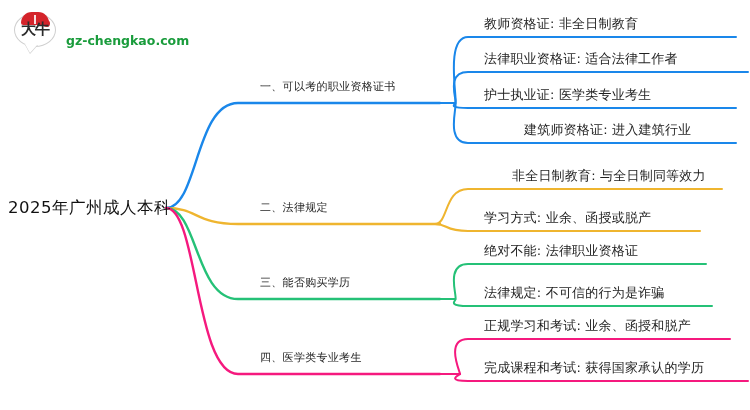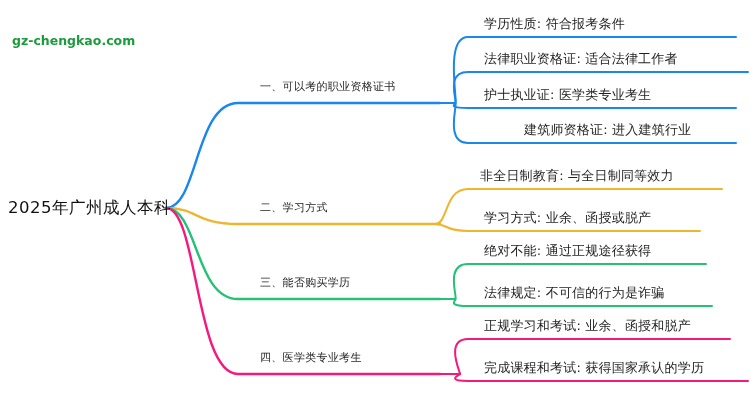--- a/index.html
+++ b/index.html
@@ -154,20 +154,27 @@
   .leaf-node {
     font-size: 13px;
     color: #1f1f1f;
     letter-spacing: .2px;
   }
 </style>
 </head>
 <body>
 
 <div id="logo-area">
+  <div id="logo-mark">
+    <div class="bubble"></div>
+    <div class="bubble-tail"></div>
+    <div class="cap"></div>
+    <div class="cap-knob"></div>
+    <div class="mark-text">大牛</div>
+  </div>
   <div id="logo-text">
     <div id="logo-sub">gz-chengkao.com</div>
   </div>
 </div>
 
 <div id="mindmap">
   <svg id="mindmap-svg" viewBox="0 0 750 410">
       <path d="M 166 208 C 198 208, 195 103, 238 103 L 440 103" fill="none" stroke="#1a87ea" stroke-width="2.4" stroke-linecap="round"></path>
       <path d="M 440 103 L 455 103" fill="none" stroke="#1a87ea" stroke-width="2.2" stroke-linecap="round"></path>
       <path d="M 455 103 C 458.5 103, 444 37, 468 37 L 736 37" fill="none" stroke="#1a87ea" stroke-width="2" stroke-linecap="round"></path>
@@ -183,27 +190,27 @@
       <path d="M 455 299 C 458.5 299, 444 264, 468 264 L 706 264" fill="none" stroke="#25c177" stroke-width="2" stroke-linecap="round"></path>
       <path d="M 455 299 C 458.5 299, 444 306, 468 306 L 712 306" fill="none" stroke="#25c177" stroke-width="2" stroke-linecap="round"></path>
       <path d="M 166 208 C 198 208, 195 374, 238 374 L 440 374" fill="none" stroke="#f5197e" stroke-width="2.4" stroke-linecap="round"></path>
       <path d="M 440 374 L 460 374" fill="none" stroke="#f5197e" stroke-width="2.2" stroke-linecap="round"></path>
       <path d="M 460 374 C 461 374, 444 339, 468 339 L 730 339" fill="none" stroke="#f5197e" stroke-width="2" stroke-linecap="round"></path>
       <path d="M 460 374 C 461 374, 444 381, 468 381 L 748 381" fill="none" stroke="#f5197e" stroke-width="2" stroke-linecap="round"></path>
     </svg>
   <div id="mindmap-labels">
       <div class="node root-node" style="left: 8px; top: 197px;">2025年广州成人本科</div>
       <div class="node branch-node" style="left: 260px; top: 79px;">一、可以考的职业资格证书</div>
-      <div class="node leaf-node" style="left: 484px; top: 15px;">学历性质: 符合报考条件</div>
+      <div class="node leaf-node" style="left: 484px; top: 15px;">教师资格证: 非全日制教育</div>
       <div class="node leaf-node" style="left: 484px; top: 50px;">法律职业资格证: 适合法律工作者</div>
       <div class="node leaf-node" style="left: 484px; top: 86px;">护士执业证: 医学类专业考生</div>
       <div class="node leaf-node" style="left: 484px; top: 121px; margin-left: 40px;">建筑师资格证: 进入建筑行业</div>
-      <div class="node branch-node" style="left: 260px; top: 200px;">二、学习方式</div>
-      <div class="node leaf-node" style="left: 480px; top: 167px;">非全日制教育: 与全日制同等效力</div>
+      <div class="node branch-node" style="left: 260px; top: 200px;">二、法律规定</div>
+      <div class="node leaf-node" style="left: 512px; top: 167px;">非全日制教育: 与全日制同等效力</div>
       <div class="node leaf-node" style="left: 484px; top: 209px;">学习方式: 业余、函授或脱产</div>
       <div class="node branch-node" style="left: 260px; top: 275px;">三、能否购买学历</div>
-      <div class="node leaf-node" style="left: 484px; top: 242px;">绝对不能: 通过正规途径获得</div>
+      <div class="node leaf-node" style="left: 484px; top: 242px;">绝对不能: 法律职业资格证</div>
       <div class="node leaf-node" style="left: 484px; top: 284px;">法律规定: 不可信的行为是诈骗</div>
       <div class="node branch-node" style="left: 260px; top: 350px;">四、医学类专业考生</div>
       <div class="node leaf-node" style="left: 484px; top: 317px;">正规学习和考试: 业余、函授和脱产</div>
       <div class="node leaf-node" style="left: 484px; top: 359px;">完成课程和考试: 获得国家承认的学历</div>
     </div>
 </div>
 
 </body></html>

